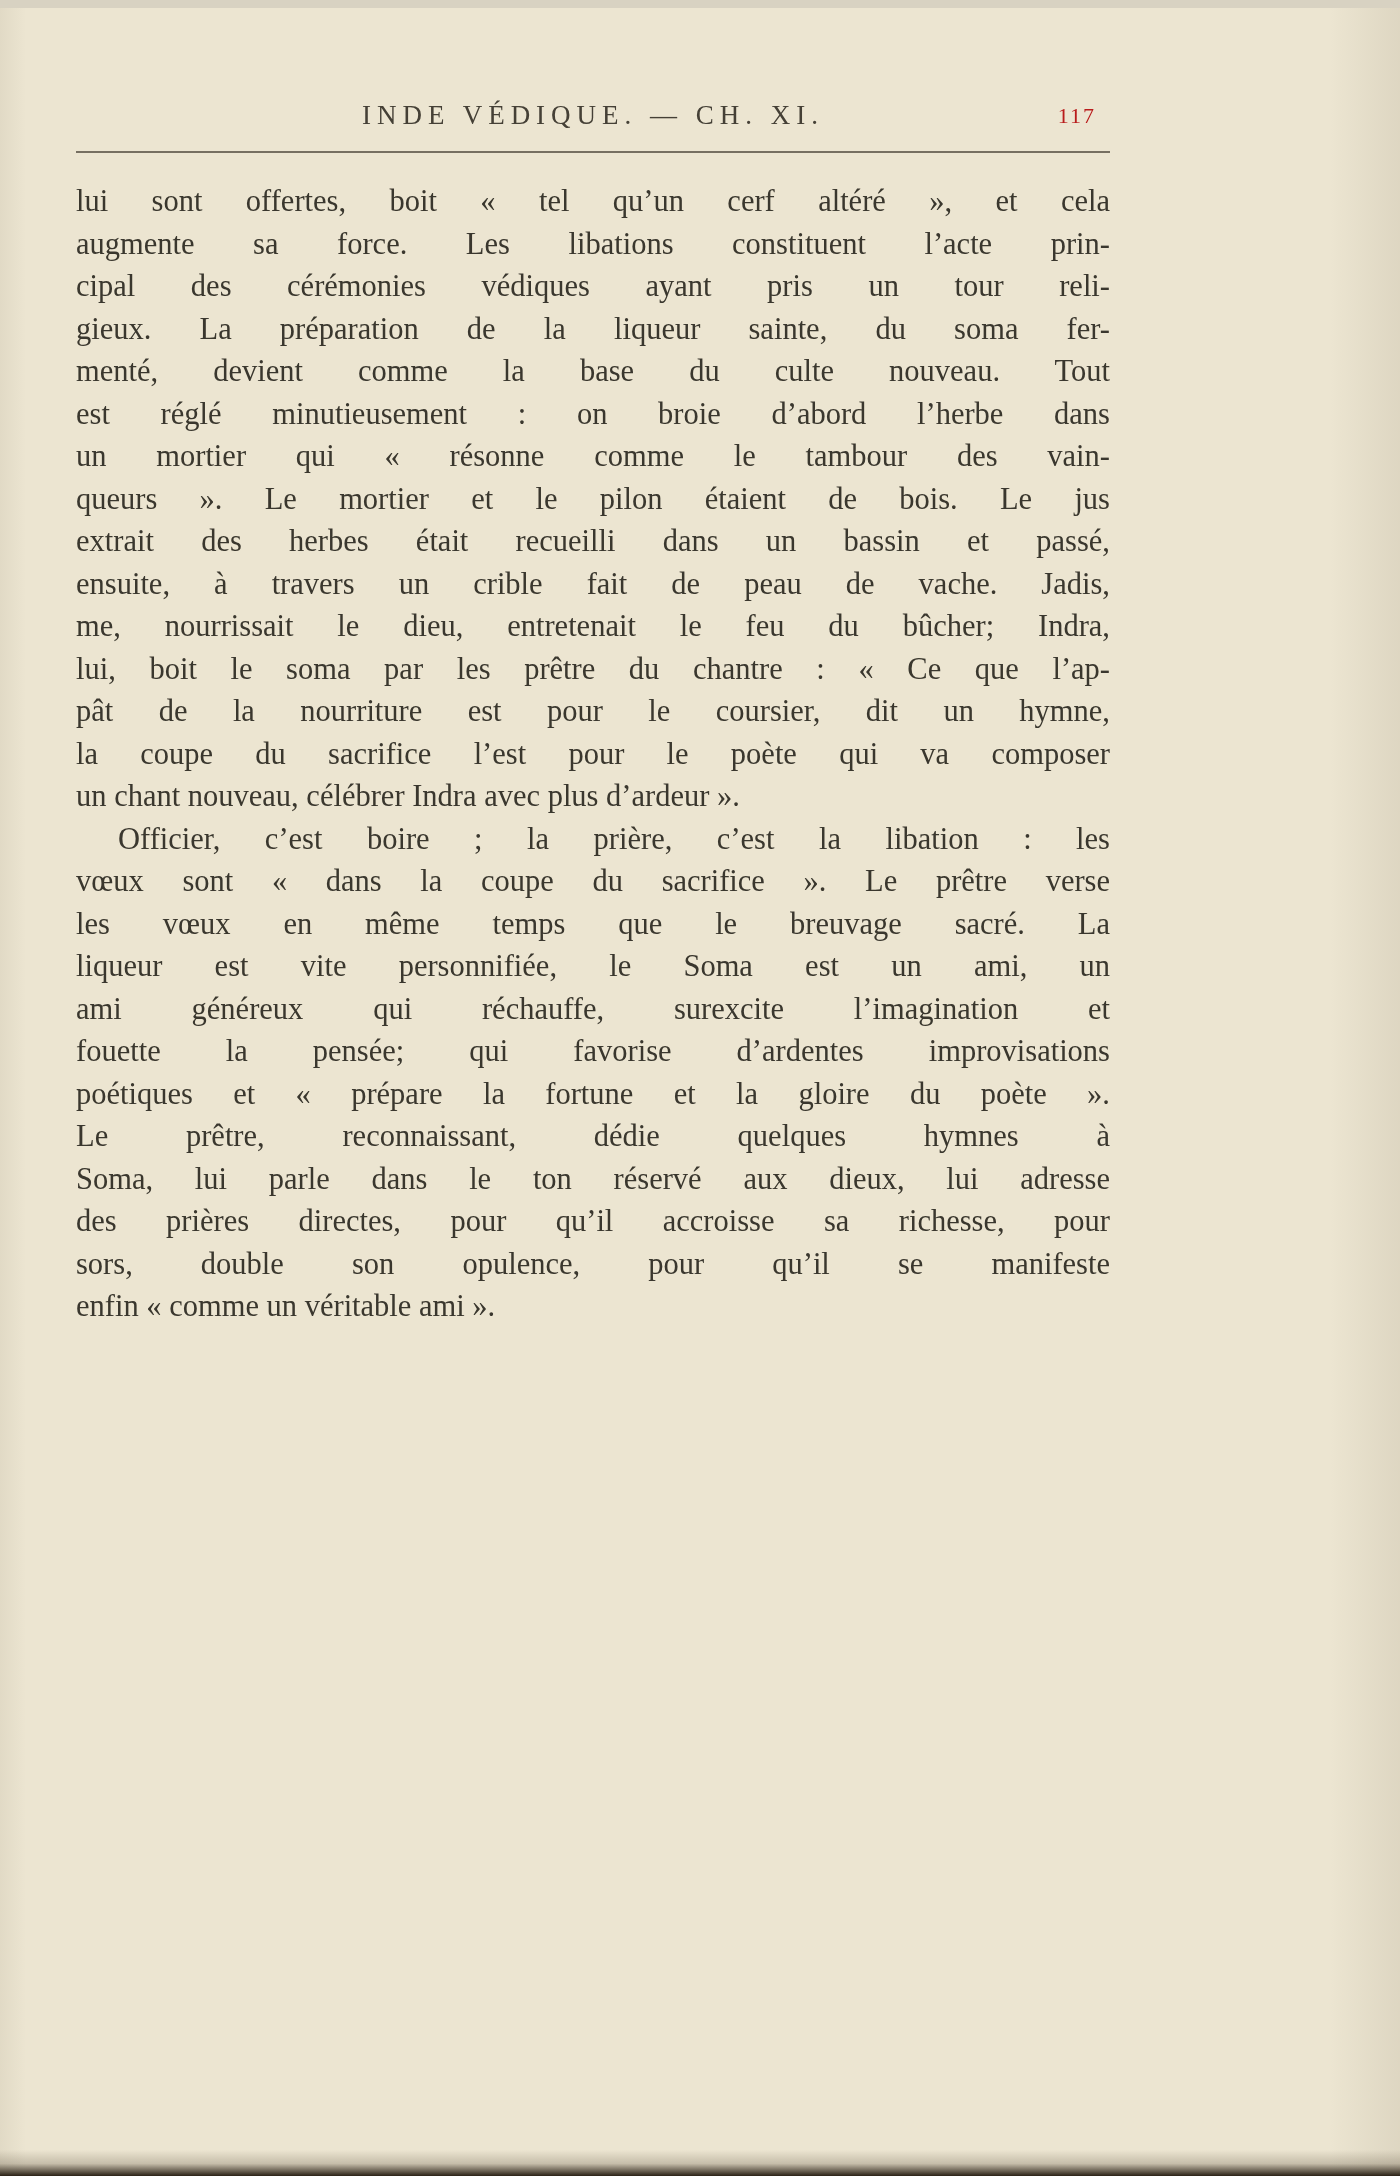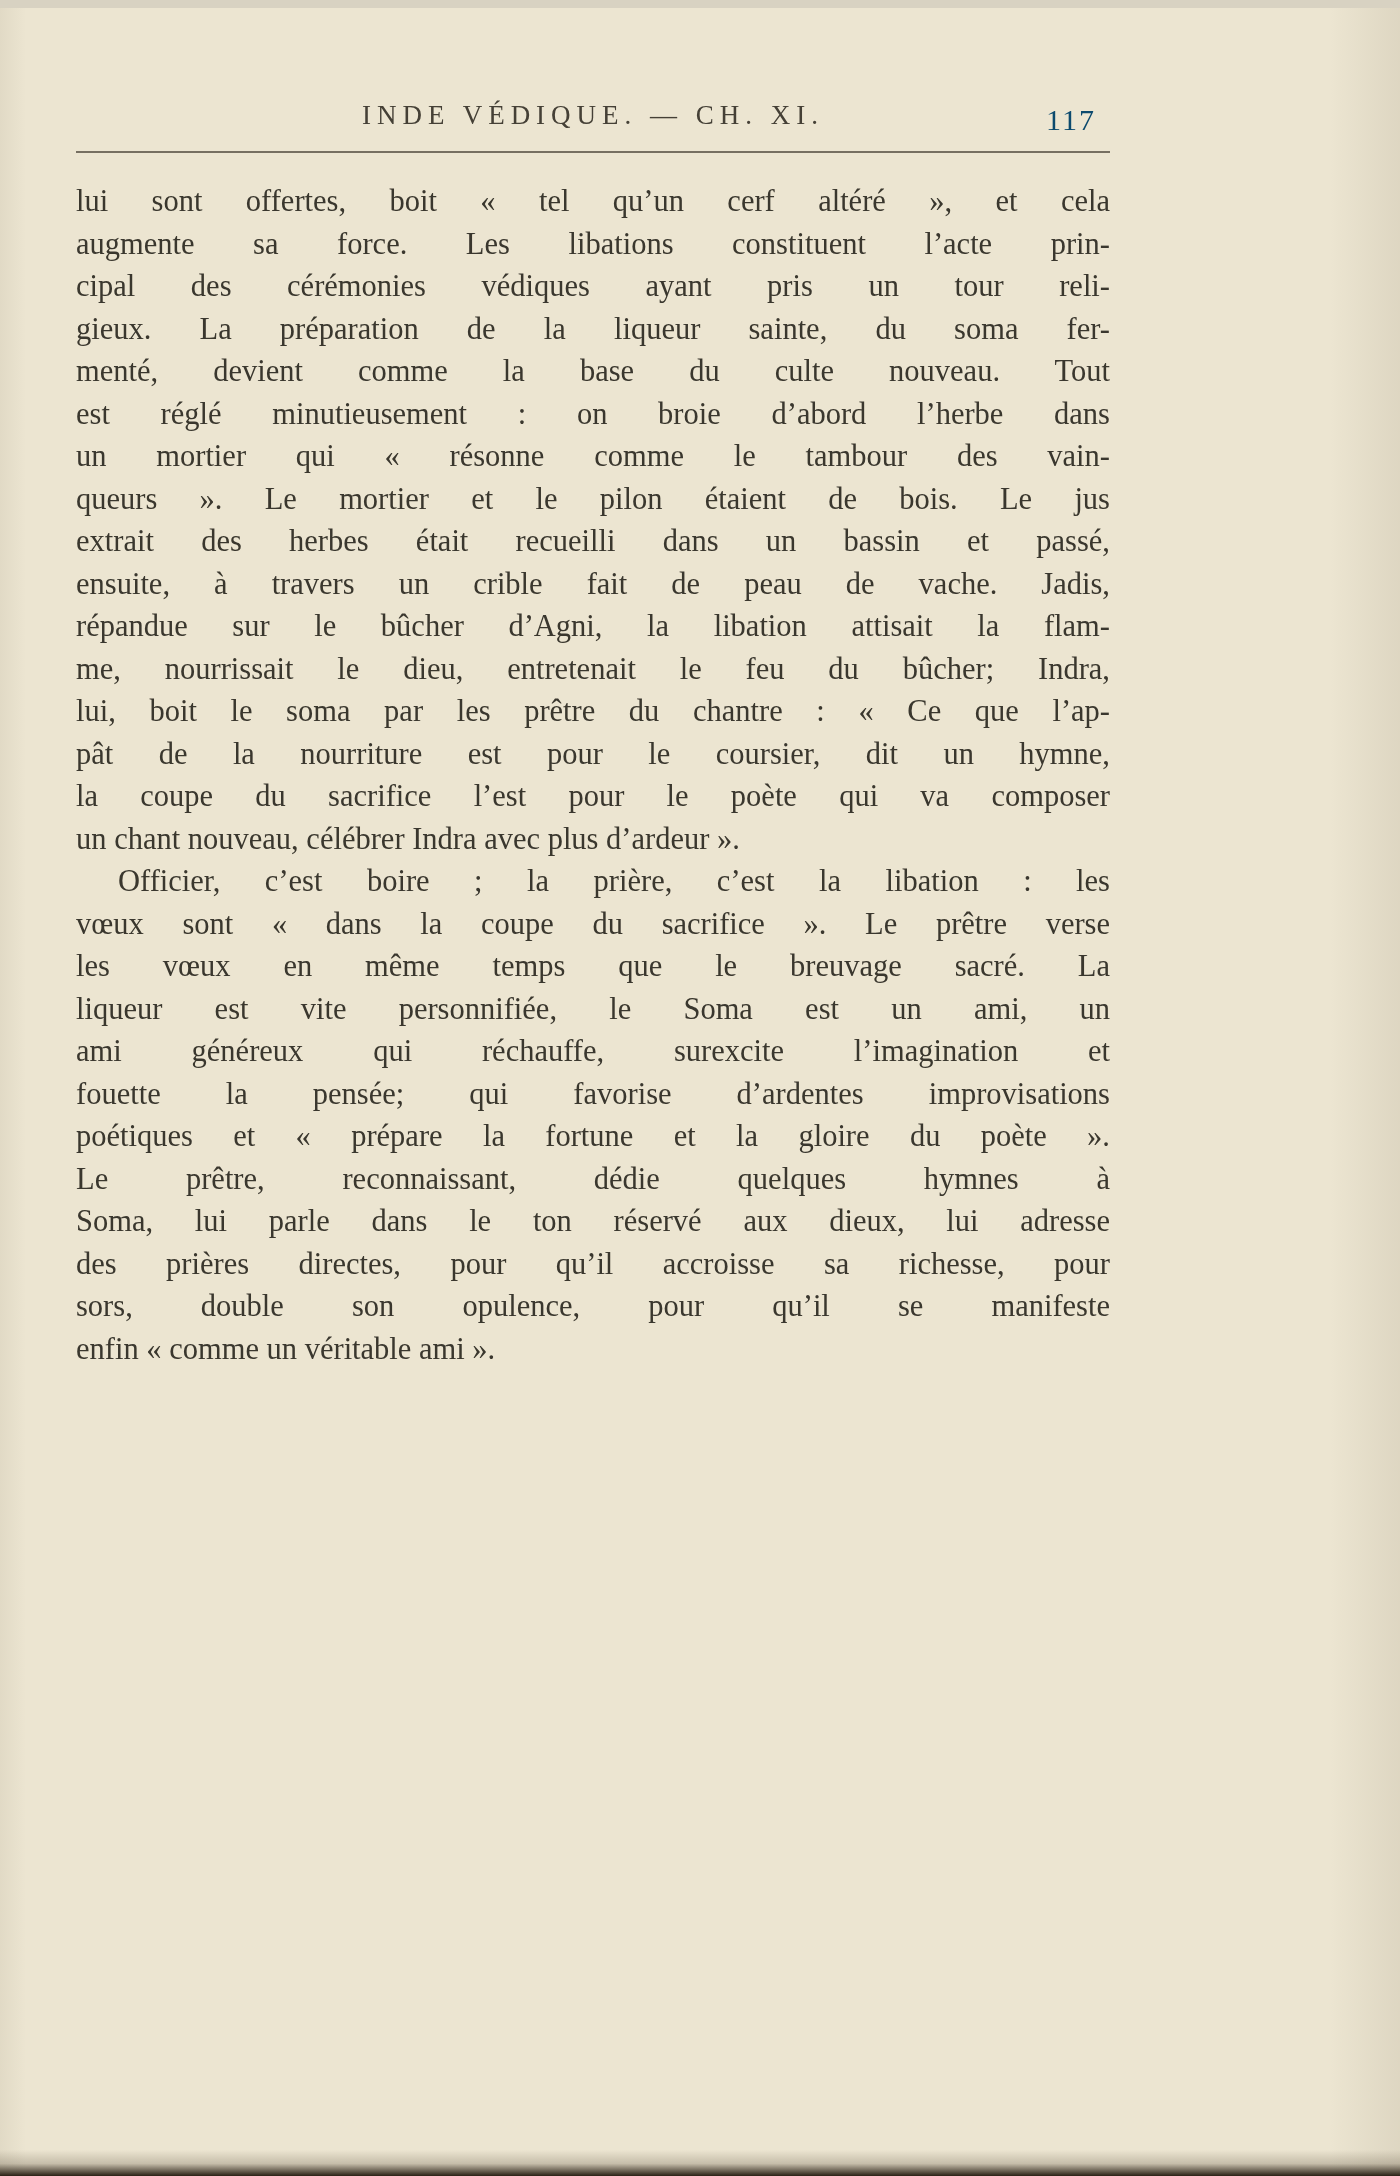--- a/index.html
+++ b/index.html
@@ -45,23 +45,23 @@
     text-align: center;
     font-size: 27px;
     letter-spacing: 6px;
     color: #454036;
     white-space: nowrap;
   }
   .page-number {
     position: absolute;
     right: 14px;
     top: 3px;
-    font-size: 30px;
+    font-size: 22px;
     letter-spacing: 2px;
-    color: #0c4a6e;
+    color: #b91c1c;
   }
   .header-rule {
     border: none;
     border-top: 2px solid #766f61;
     margin: 15px 0 0 0;
   }
 
   .body-text {
     margin-top: 27px;
     font-size: 30.5px;
@@ -92,21 +92,20 @@
           <div class="line">lui sont offertes, boit «  tel qu’un cerf altéré  », et cela</div>
           <div class="line">augmente sa force. Les libations constituent l’acte prin-</div>
           <div class="line">cipal des cérémonies védiques ayant pris un tour reli-</div>
           <div class="line">gieux. La préparation de la liqueur sainte, du soma fer-</div>
           <div class="line">menté, devient comme la base du culte nouveau. Tout</div>
           <div class="line">est réglé minutieusement : on broie d’abord l’herbe dans</div>
           <div class="line">un mortier qui «  résonne comme le tambour des vain-</div>
           <div class="line">queurs  ». Le mortier et le pilon étaient de bois. Le jus</div>
           <div class="line">extrait des herbes était recueilli dans un bassin et passé,</div>
           <div class="line">ensuite, à travers un crible fait de peau de vache. Jadis,</div>
-          <div class="line">répandue sur le bûcher d’Agni, la libation attisait la flam-</div>
           <div class="line">me, nourrissait le dieu, entretenait le feu du bûcher; Indra,</div>
           <div class="line">lui, boit le soma par les prêtre du chantre : « Ce que l’ap-</div>
           <div class="line">pât de la nourriture est pour le coursier, dit un hymne,</div>
           <div class="line">la coupe du sacrifice l’est pour le poète qui va composer</div>
           <div class="line last">un chant nouveau, célébrer Indra avec plus d’ardeur ».</div>
         </div>
         <div class="para indent-first">
           <div class="line">Officier, c’est boire ; la prière, c’est la libation : les</div>
           <div class="line">vœux sont « dans la coupe du sacrifice ». Le prêtre verse</div>
           <div class="line">les vœux en même temps que le breuvage sacré. La</div>

